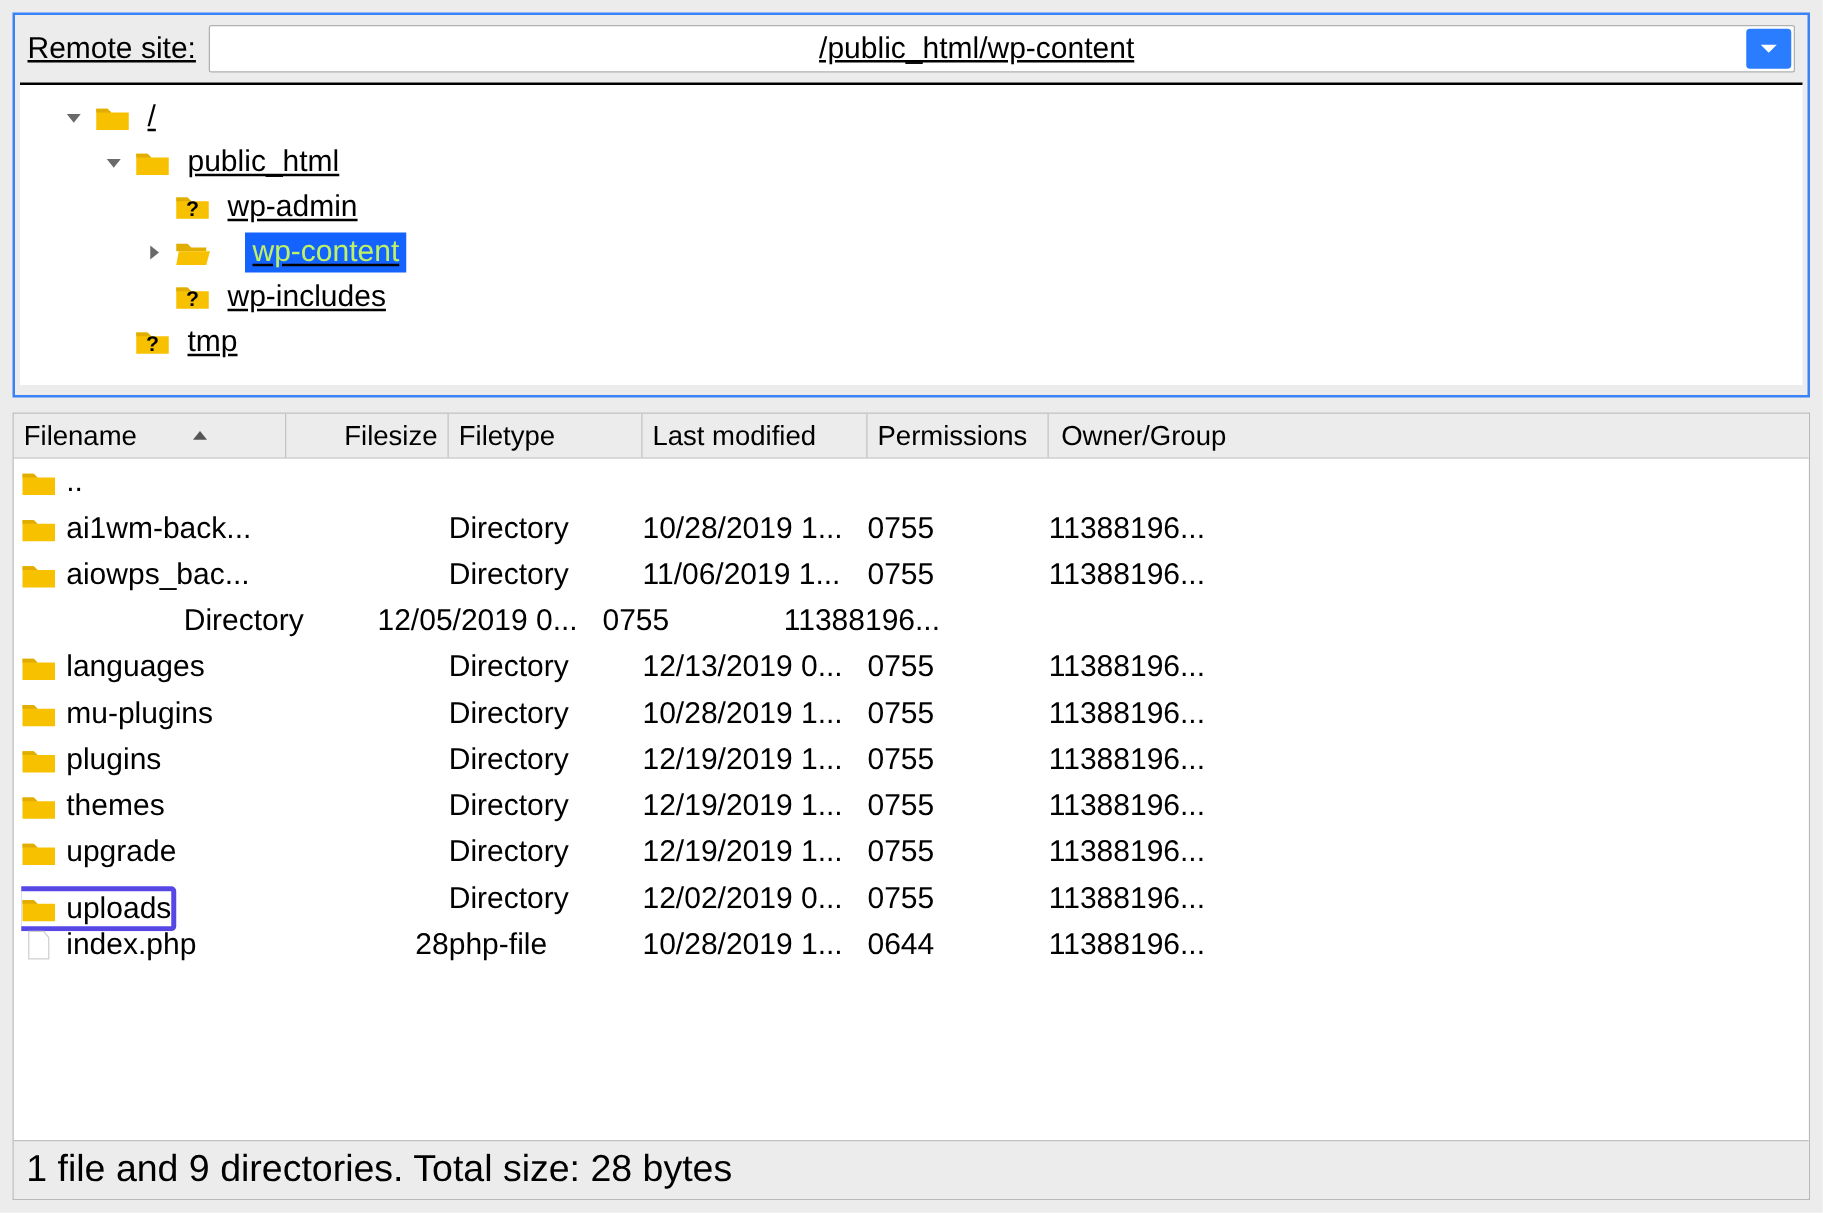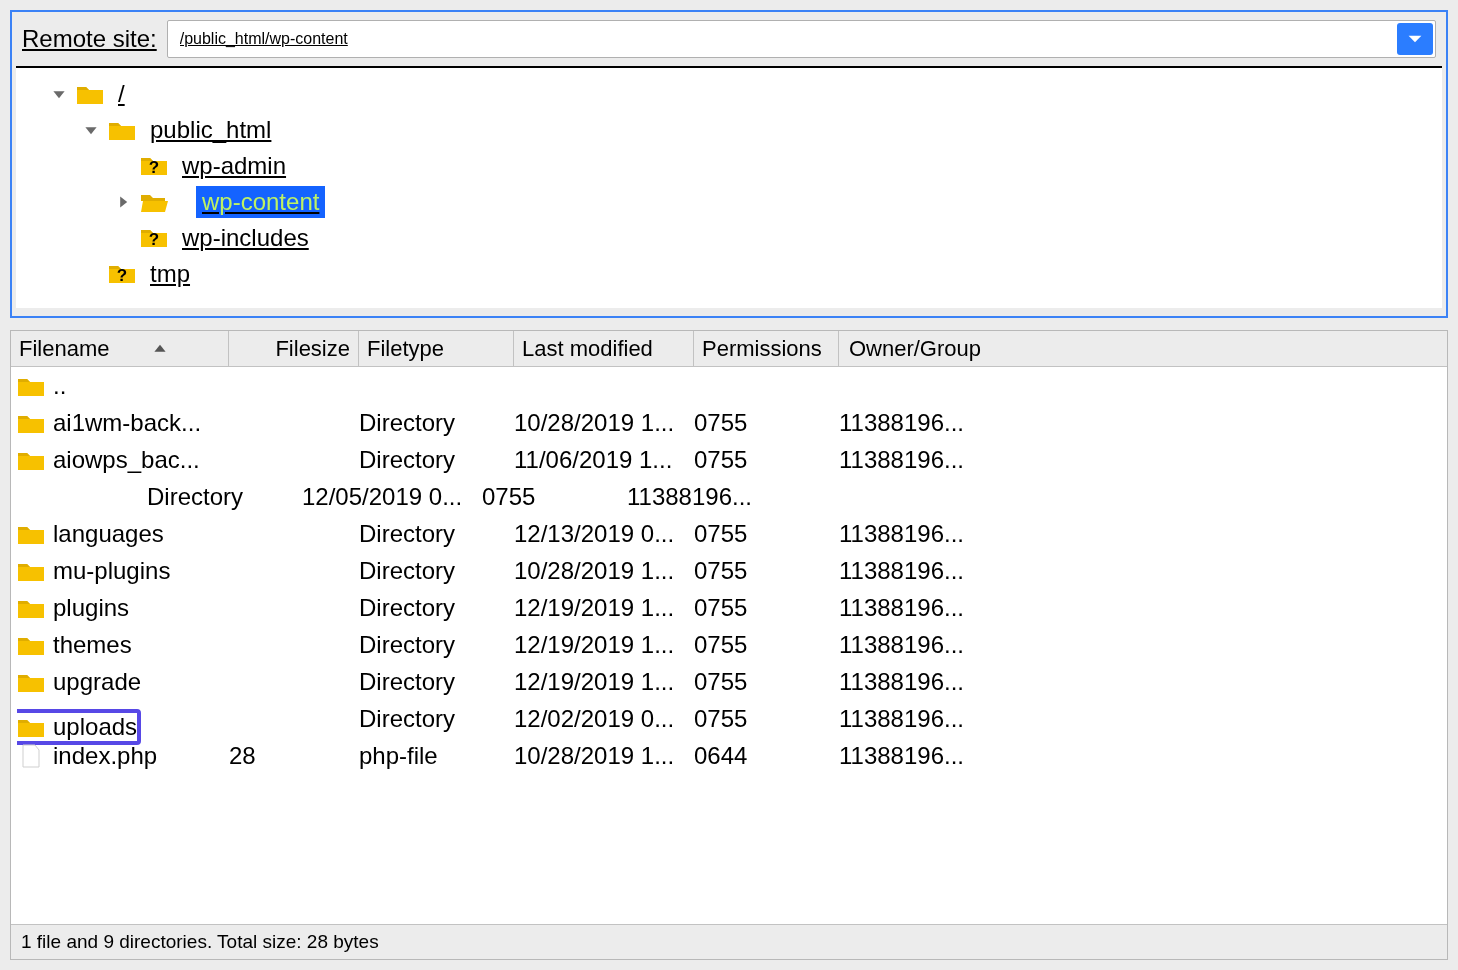--- a/index.html
+++ b/index.html
@@ -44,23 +44,24 @@
     align-items: stretch;
     border: 1px solid #b0b0b0;
     background: #fff;
     border-radius: 2px;
     height: 38px;
   }
   .path-input {
     flex: 1;
     border: none;
     outline: none;
-    font-size: 16px;
-    padding: 2px 12px;
+    font-size: 24px;
+    padding: 2px 24px;
     background: transparent;
+    text-align: center;
   }
   .dropdown-btn {
     width: 36px;
     background: #2b7dff;
     display: flex;
     align-items: center;
     justify-content: center;
     cursor: pointer;
     border-radius: 3px;
     margin: 2px;
@@ -153,21 +154,21 @@
     display: flex;
     align-items: center;
     height: 37px;
     font-size: 24px;
     padding-left: 6px;
     cursor: default;
     user-select: none;
   }
   .row .cell { overflow: hidden; white-space: nowrap; text-overflow: clip; padding-right: 8px; }
   .row .c-name { width: 212px; display: flex; align-items: center; gap: 8px; }
-  .row .c-size { width: 130px; text-align: left; padding-right: 24px; }
+  .row .c-size { width: 130px; text-align: right; padding-right: 0; }
   .row .c-type { width: 155px; }
   .row .c-mod  { width: 180px; }
   .row .c-perm { width: 145px; }
   .row .c-own  { width: 150px; }
   .row .name-text { overflow: hidden; white-space: nowrap; }
   .hl-box {
     border: 4px solid #5748e6;
     border-radius: 4px;
     padding: 0px 0px 0px 0px;
     display: inline-flex;
@@ -175,21 +176,21 @@
     gap: 8px;
     margin-left: -4px;
     height: 36px;
     margin-top: 16px;
   }
   
   .status-bar {
     background: #ececec;
     border-top: 1px solid #c2c2c2;
     padding: 6px 10px;
-    font-size: 19px;
+    font-size: 30px;
   }
   .small-icon svg { display:block; }
 </style>
 </head>
 <body>
 
 <div class="window">
 
   <div class="path-pane">
     <div class="path-row">

